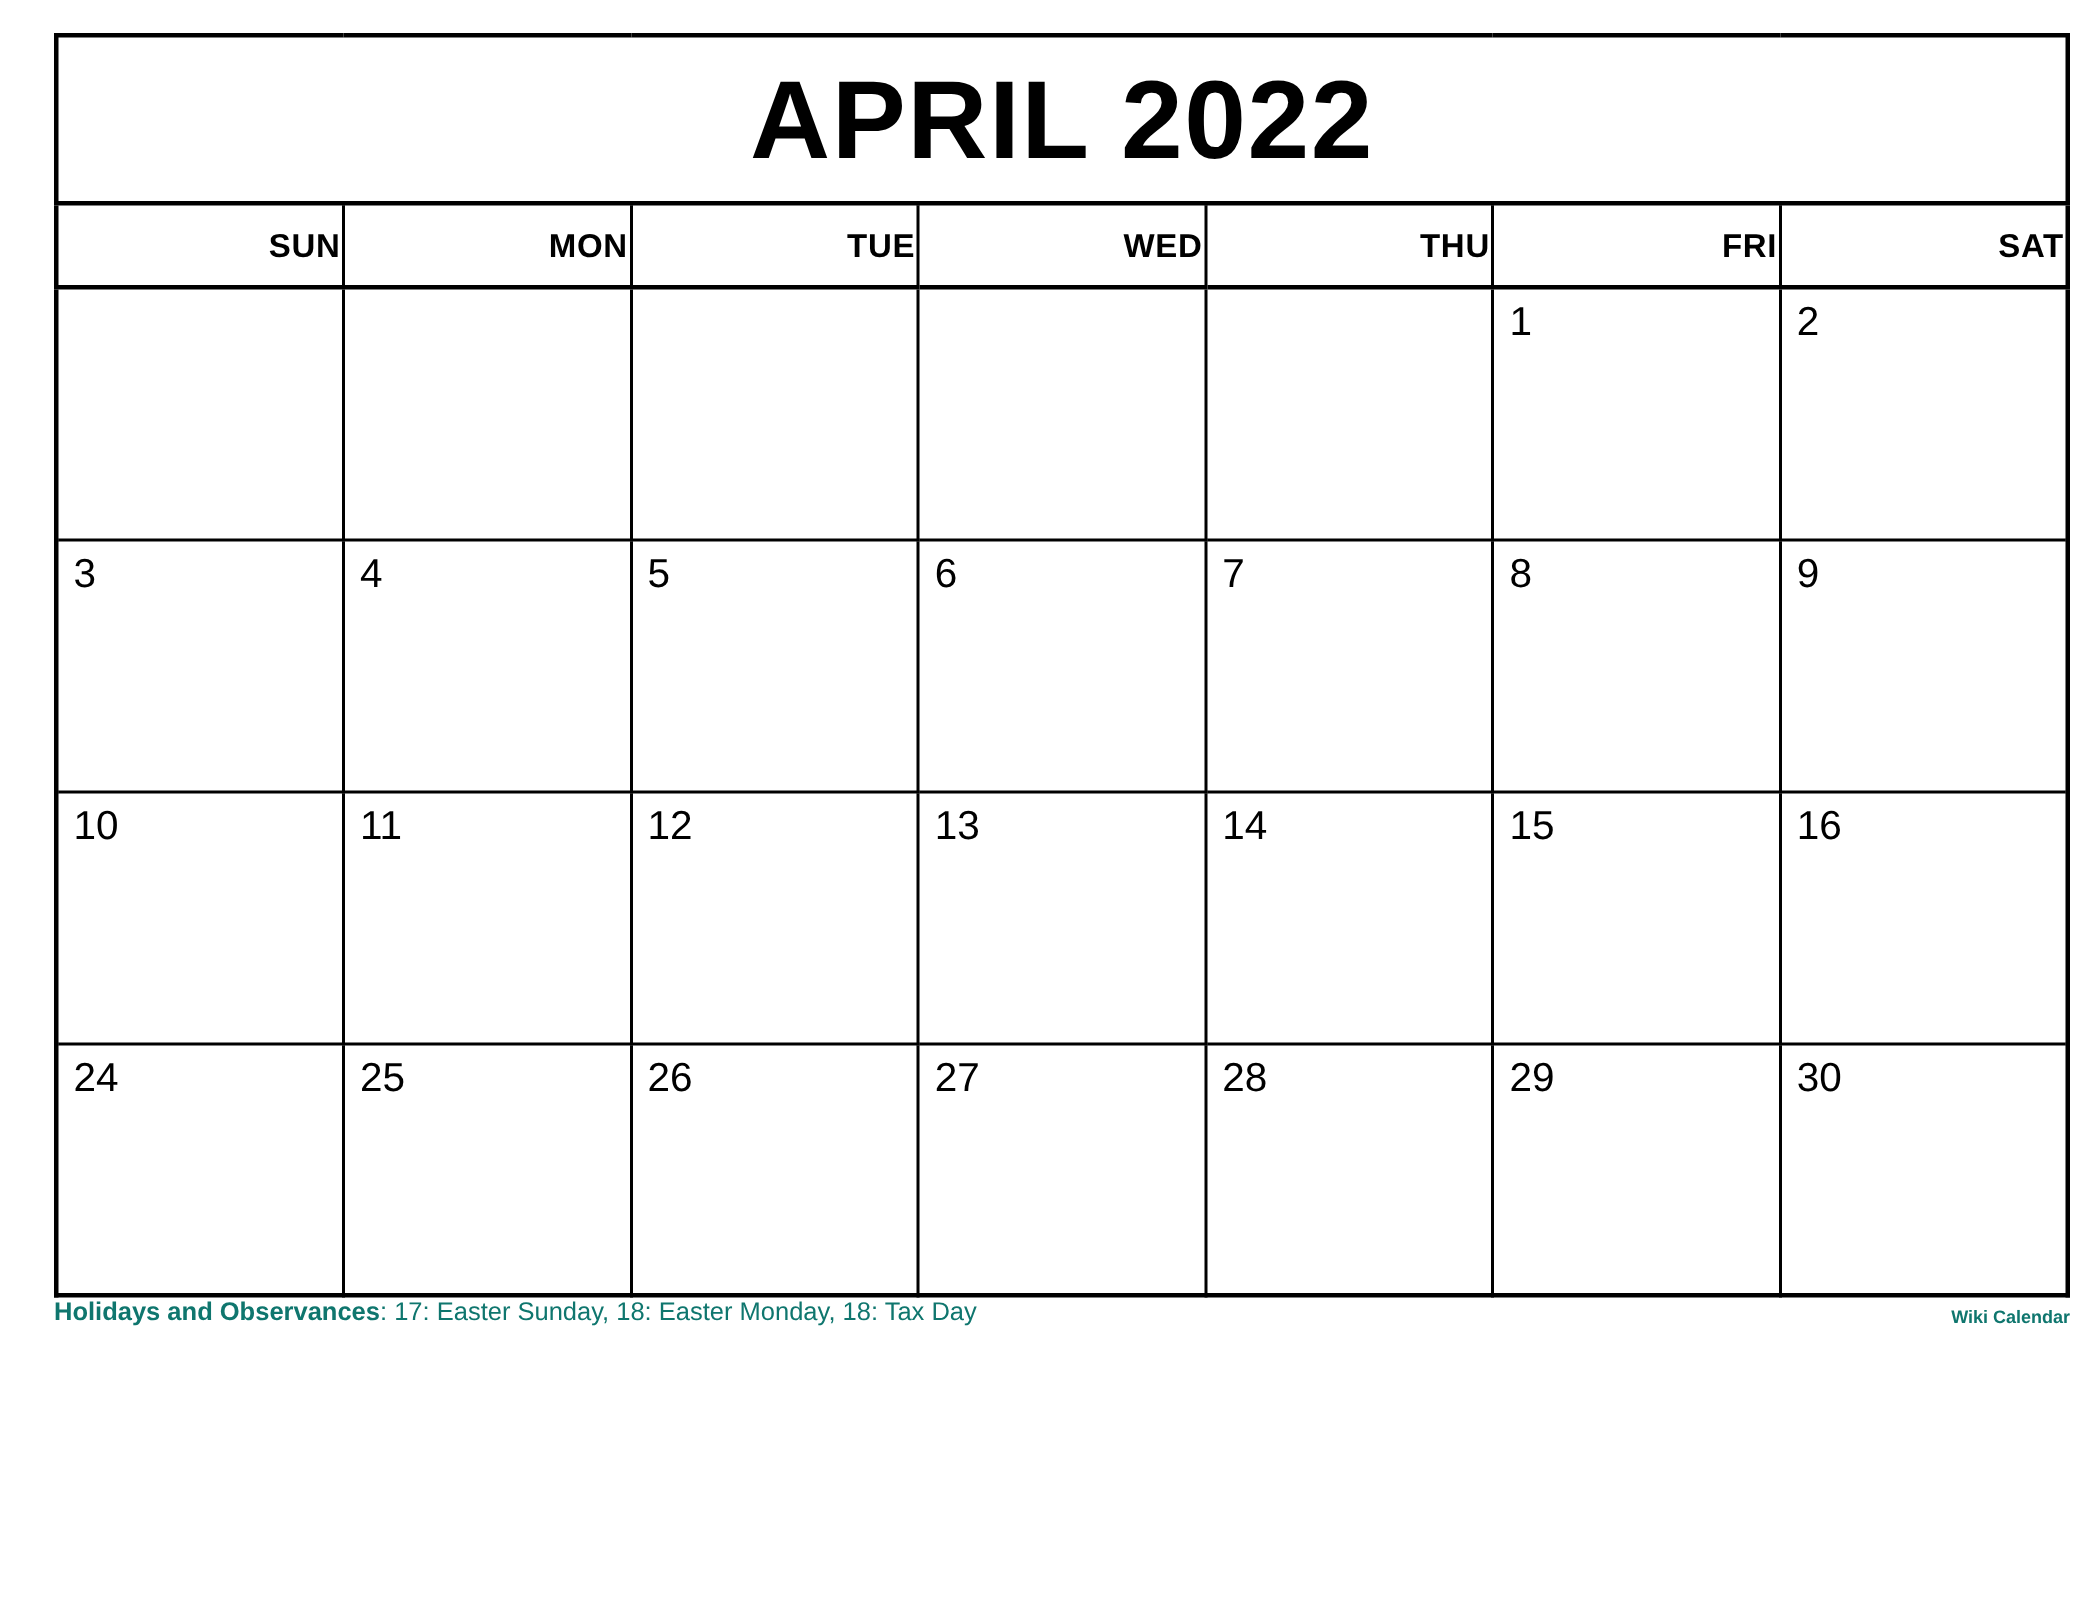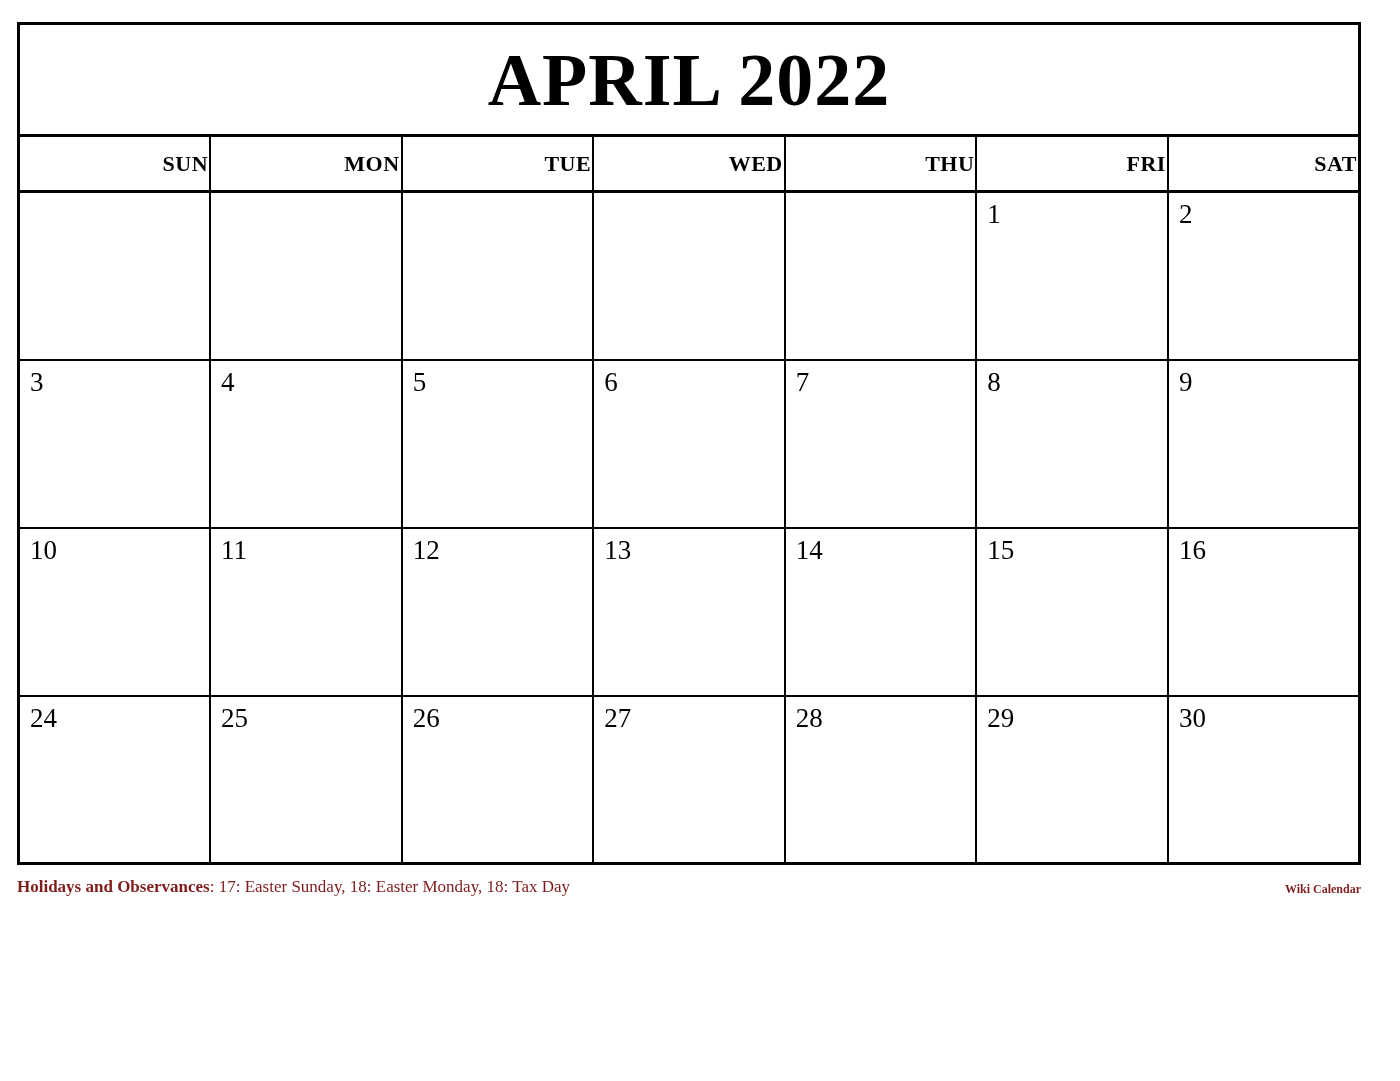--- a/index.html
+++ b/index.html
@@ -7,22 +7,21 @@
     margin: 0;
     padding: 0;
     background: #ffffff;
     font-family: "Liberation Sans", sans-serif;
   }
   .page {
     width: 1400px;
     height: 1081px;
     position: relative;
     background: #ffffff;
-    padding: 22px 28px 0 17px;
-    font-family: Liberation Serif, serif;
+    padding: 22px 28px 0 36px;
   }
   .calendar {
     width: 1344px;
     border: 3px solid #000000;
     border-collapse: collapse;
     table-layout: fixed;
   }
   .title-row td {
     border: none;
     border-bottom: 3px solid #000000;
@@ -59,23 +58,22 @@
     color: #000000;
   }
   .week-row td:last-child { border-right: none; }
   .week-row:last-child td { border-bottom: none; }
   .daynum { display: block; line-height: 1; }
   .footer {
     width: 1344px;
     display: flex;
     align-items: flex-end;
     justify-content: space-between;
-    margin-top: 12px;
     font-size: 17px;
-    color: #7f1d1d;
+    color: #0f766e;
   }
   .holidays { font-weight: normal; }
   .holidays b { font-weight: bold; }
   .brand { font-weight: bold; font-size: 12px; white-space: nowrap; }
 </style>
 </head>
 <body>
 
 <div class="page">
 

